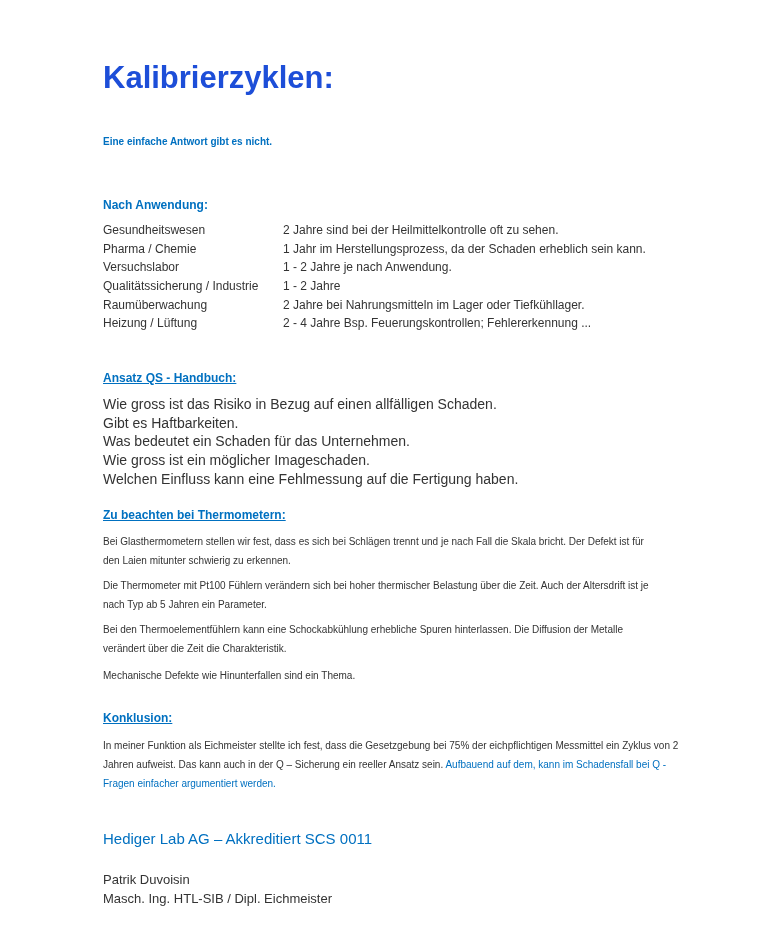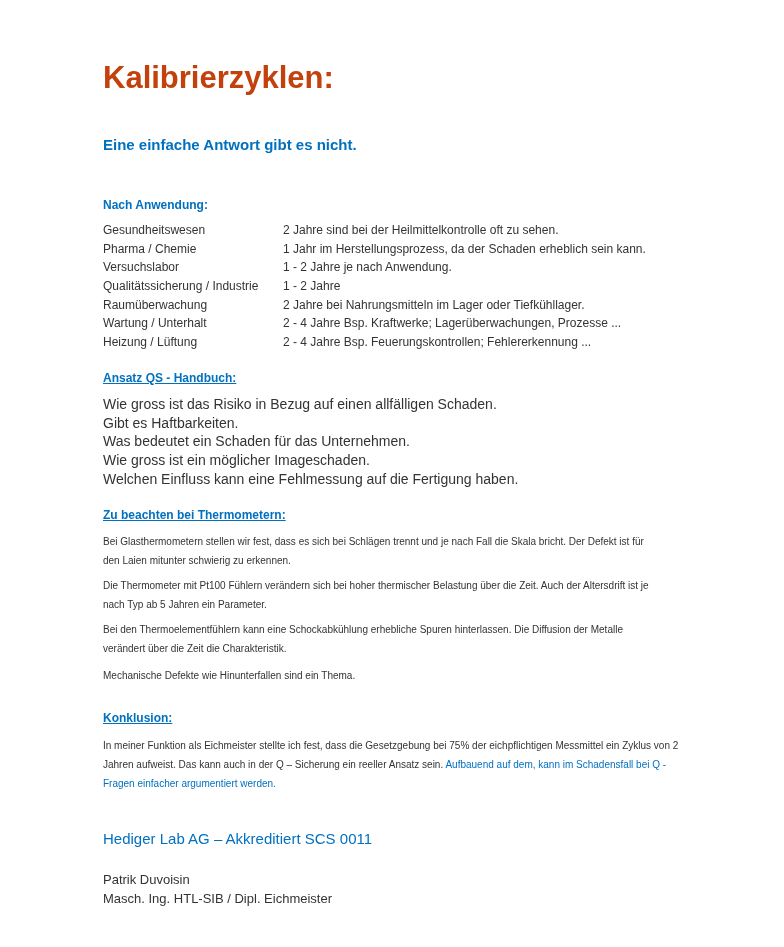--- a/index.html
+++ b/index.html
@@ -1,21 +1,21 @@
 <!DOCTYPE html>
 <html><head>
   <meta charset="utf-8">
   <style>
     html, body { margin: 0; padding: 0; background: #ffffff; }
     body { width: 784px; height: 947px; position: relative; overflow: hidden;
       font-family: "Liberation Sans", "DejaVu Sans", sans-serif; color: #333333; }
     .page { position: absolute; left: 103px; top: 0; width: 600px; }
     .title { position: absolute; top: 60px; left: 0; font-size: 31px; font-weight: bold;
-      color: #c2410c; letter-spacing: 0px; white-space: nowrap; }
-    .subtitle { position: absolute; top: 136px; left: 0; font-size: 15px; font-weight: bold;
+      color: #1d4ed8; letter-spacing: 0px; white-space: nowrap; }
+    .subtitle { position: absolute; top: 136px; left: 0; font-size: 10px; font-weight: bold;
       color: #0070C0; white-space: nowrap; }
     .h-plain { position: absolute; left: 0; font-size: 12px; font-weight: bold; color: #0070C0; white-space: nowrap; text-align: center; }
     .h-link { position: absolute; left: 0; font-size: 12px; font-weight: bold; color: #0070C0;
       text-decoration: underline; white-space: nowrap; }
     .body { font-size: 14px; line-height: 18.7px; color: #333333; }
     .table { position: absolute; left: 0; top: 221px; }
     .row { display: flex; height: 18.7px; line-height: 18.7px; font-size: 12px; white-space: nowrap; }
     .row .c1 { width: 180px; }
     .row .c2 { }
     .lines { position: absolute; left: 0; white-space: nowrap; }
@@ -47,24 +47,20 @@
       </div>
     <div class="row">
         <span class="c1">Qualitätssicherung / Industrie</span>
         <span class="c2">1 - 2 Jahre</span>
       </div>
     <div class="row">
         <span class="c1">Raumüberwachung</span>
         <span class="c2">2 Jahre bei Nahrungsmitteln im Lager oder Tiefkühllager.</span>
       </div>
     <div class="row">
-        <span class="c1">Wartung / Unterhalt</span>
-        <span class="c2">2 - 4 Jahre Bsp. Kraftwerke; Lagerüberwachungen, Prozesse ...</span>
-      </div>
-    <div class="row">
         <span class="c1">Heizung / Lüftung</span>
         <span class="c2">2 - 4 Jahre Bsp. Feuerungskontrollen; Fehlererkennung ...</span>
       </div>
   </div>
 
   <div class="h-link" style="top:371px;">Ansatz QS - Handbuch:</div>
   <div class="lines body" style="top:395px;">
     <div>Wie gross ist das Risiko in Bezug auf einen allfälligen Schaden.</div>
     <div>Gibt es Haftbarkeiten.</div>
     <div>Was bedeutet ein Schaden für das Unternehmen.</div>

